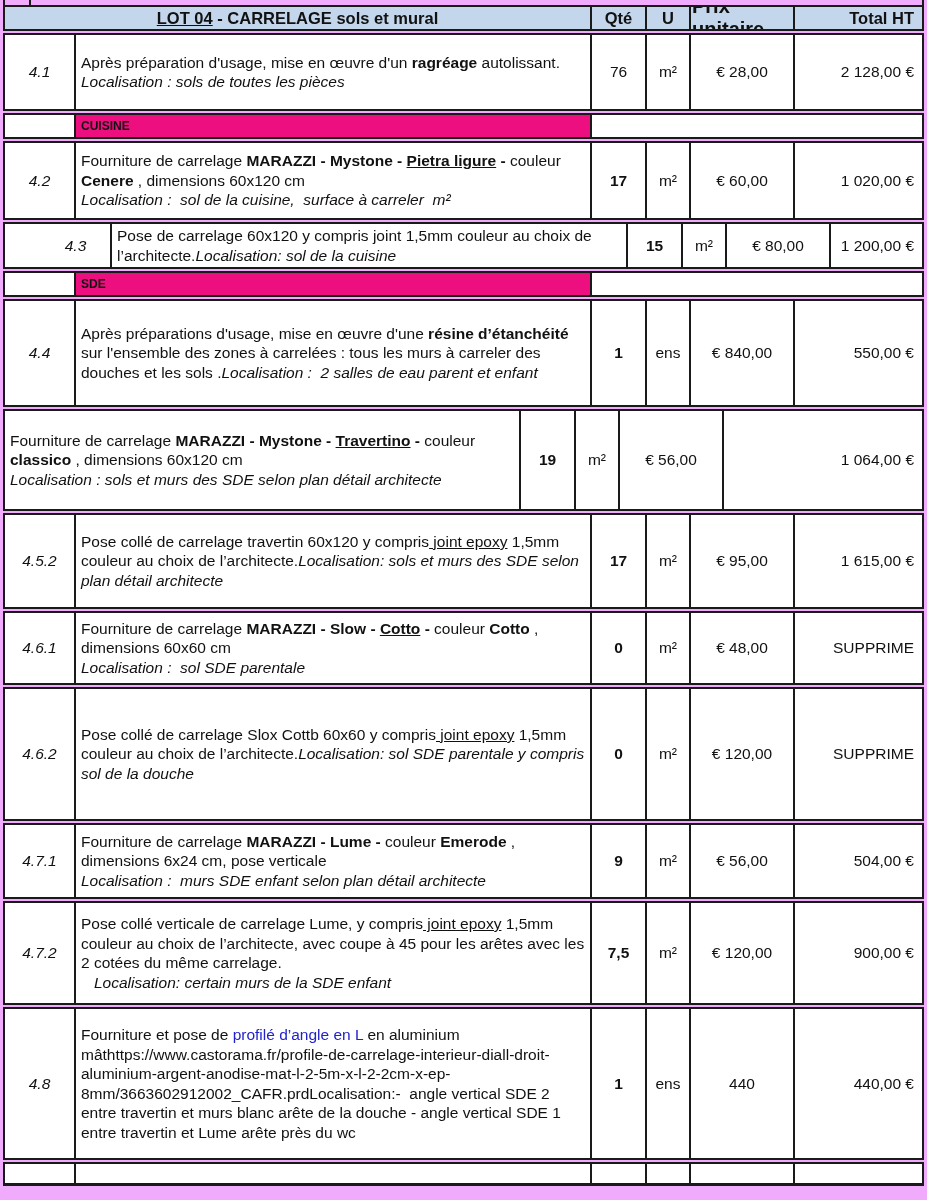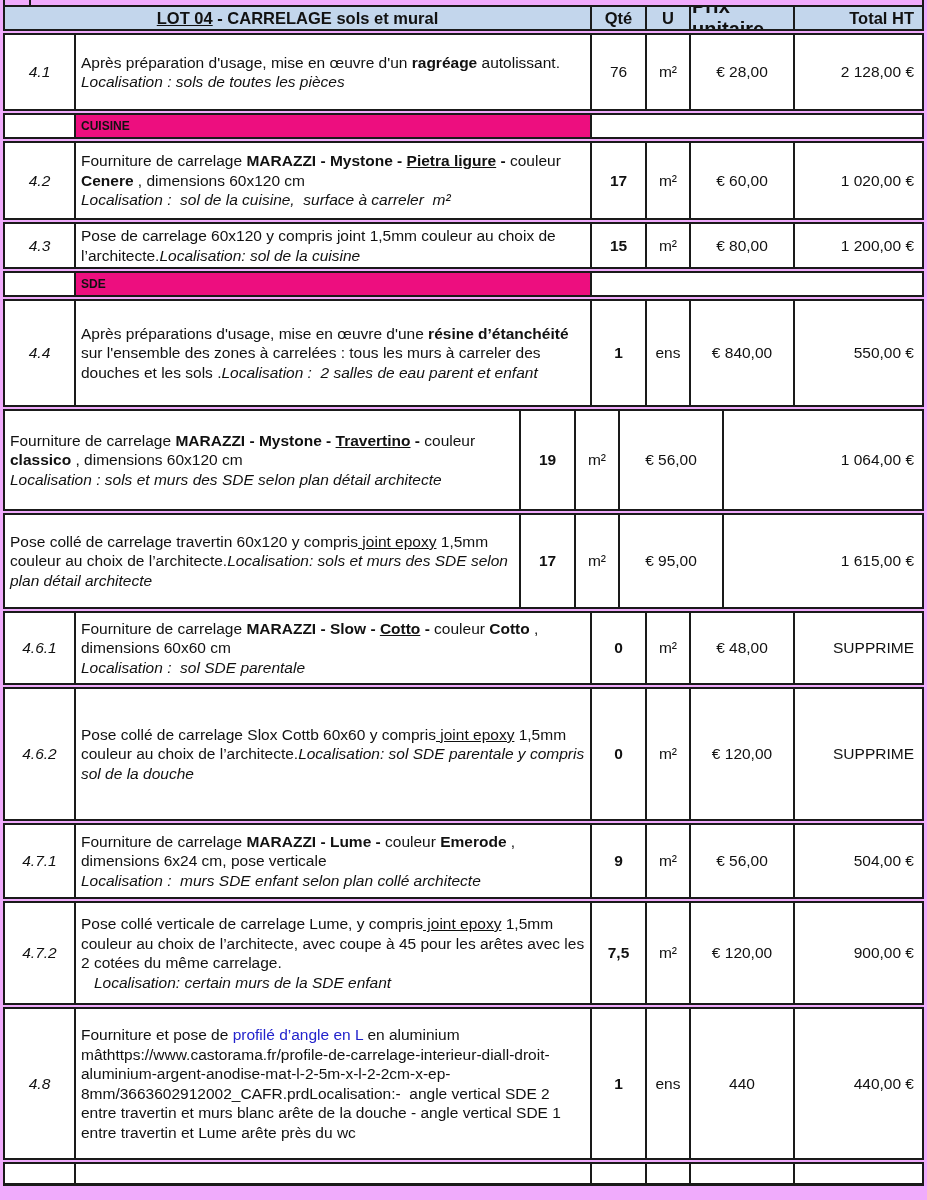--- a/index.html
+++ b/index.html
@@ -80,21 +80,21 @@
           <div class="cell c-rest"></div>
         </div><div class="row item" style="height: 79px;">
           <div class="cell c-num">4.2</div>
           <div class="cell c-desc">
             <div class="desc-text"><span class="">Fourniture de carrelage </span><span class="b">MARAZZI - Mystone - </span><span class="b u">Pietra ligure</span><span class="b"> - </span><span class="">couleur </span><span class="b">Cenere</span><span class=""> , dimensions 60x120 cm</span><br><span class="i">Localisation :  sol de la cuisine,  surface à carreler  m²</span></div>
           </div>
           <div class="cell c-qty qb">17</div>
           <div class="cell c-unit">m²</div>
           <div class="cell c-price">€ 60,00</div>
           <div class="cell c-total">1 020,00 €</div>
-        </div><div class="row item" style="height: 47px;">
+        </div><div class="row item" style="height: 47px; padding-left: 36px;">
           <div class="cell c-num">4.3</div>
           <div class="cell c-desc">
             <div class="desc-text"><span class="">Pose de carrelage 60x120 y compris joint 1,5mm couleur au choix de l’architecte.</span><span class="i">Localisation: sol de la cuisine</span></div>
           </div>
           <div class="cell c-qty qb">15</div>
           <div class="cell c-unit">m²</div>
           <div class="cell c-price">€ 80,00</div>
           <div class="cell c-total">1 200,00 €</div>
         </div><div class="row band" style="height: 26px;">
           <div class="cell c-num"></div>
@@ -111,20 +111,21 @@
           <div class="cell c-total">550,00 €</div>
         </div><div class="row item" style="height: 102px;">
           <div class="cell c-desc">
             <div class="desc-text"><span class="">Fourniture de carrelage </span><span class="b">MARAZZI - Mystone - </span><span class="b u">Travertino</span><span class="b"> - </span><span class="">couleur </span><span class="b">classico</span><span class=""> , dimensions 60x120 cm</span><br><span class="i">Localisation : sols et murs des SDE selon plan détail architecte</span></div>
           </div>
           <div class="cell c-qty qb">19</div>
           <div class="cell c-unit">m²</div>
           <div class="cell c-price">€ 56,00</div>
           <div class="cell c-total">1 064,00 €</div>
         </div><div class="row item" style="height: 96px;">
+          <div class="cell c-num">4.5.2</div>
           <div class="cell c-desc">
             <div class="desc-text"><span class="">Pose collé de carrelage travertin 60x120 y compris</span><span class="u"> joint epoxy</span><span class=""> 1,5mm couleur au choix de l’architecte.</span><span class="i">Localisation: sols et murs des SDE selon plan détail architecte</span></div>
           </div>
           <div class="cell c-qty qb">17</div>
           <div class="cell c-unit">m²</div>
           <div class="cell c-price">€ 95,00</div>
           <div class="cell c-total">1 615,00 €</div>
         </div><div class="row item" style="height: 74px;">
           <div class="cell c-num">4.6.1</div>
           <div class="cell c-desc">
@@ -139,21 +140,21 @@
           <div class="cell c-desc">
             <div class="desc-text"><span class="">Pose collé de carrelage Slox Cottb 60x60 y compris</span><span class="u"> joint epoxy</span><span class=""> 1,5mm couleur au choix de l’architecte.</span><span class="i">Localisation: sol SDE parentale y compris sol de la douche</span></div>
           </div>
           <div class="cell c-qty qb">0</div>
           <div class="cell c-unit">m²</div>
           <div class="cell c-price">€ 120,00</div>
           <div class="cell c-total">SUPPRIME</div>
         </div><div class="row item" style="height: 76px;">
           <div class="cell c-num">4.7.1</div>
           <div class="cell c-desc">
-            <div class="desc-text"><span class="">Fourniture de carrelage </span><span class="b">MARAZZI - Lume - </span><span class="">couleur </span><span class="b">Emerode</span><span class=""> , dimensions 6x24 cm, pose verticale</span><br><span class="i">Localisation :  murs SDE enfant selon plan collé architecte</span></div>
+            <div class="desc-text"><span class="">Fourniture de carrelage </span><span class="b">MARAZZI - Lume - </span><span class="">couleur </span><span class="b">Emerode</span><span class=""> , dimensions 6x24 cm, pose verticale</span><br><span class="i">Localisation :  murs SDE enfant selon plan détail architecte</span></div>
           </div>
           <div class="cell c-qty qb">9</div>
           <div class="cell c-unit">m²</div>
           <div class="cell c-price">€ 56,00</div>
           <div class="cell c-total">504,00 €</div>
         </div><div class="row item" style="height: 104px;">
           <div class="cell c-num">4.7.2</div>
           <div class="cell c-desc">
             <div class="desc-text"><span class="">Pose collé verticale de carrelage Lume, y compris</span><span class="u"> joint epoxy</span><span class=""> 1,5mm couleur au choix de l’architecte, avec coupe à 45 pour les arêtes avec les 2 cotées du même carrelage.</span><br><span class="i">   Localisation: certain murs de la SDE enfant</span></div>
           </div>

